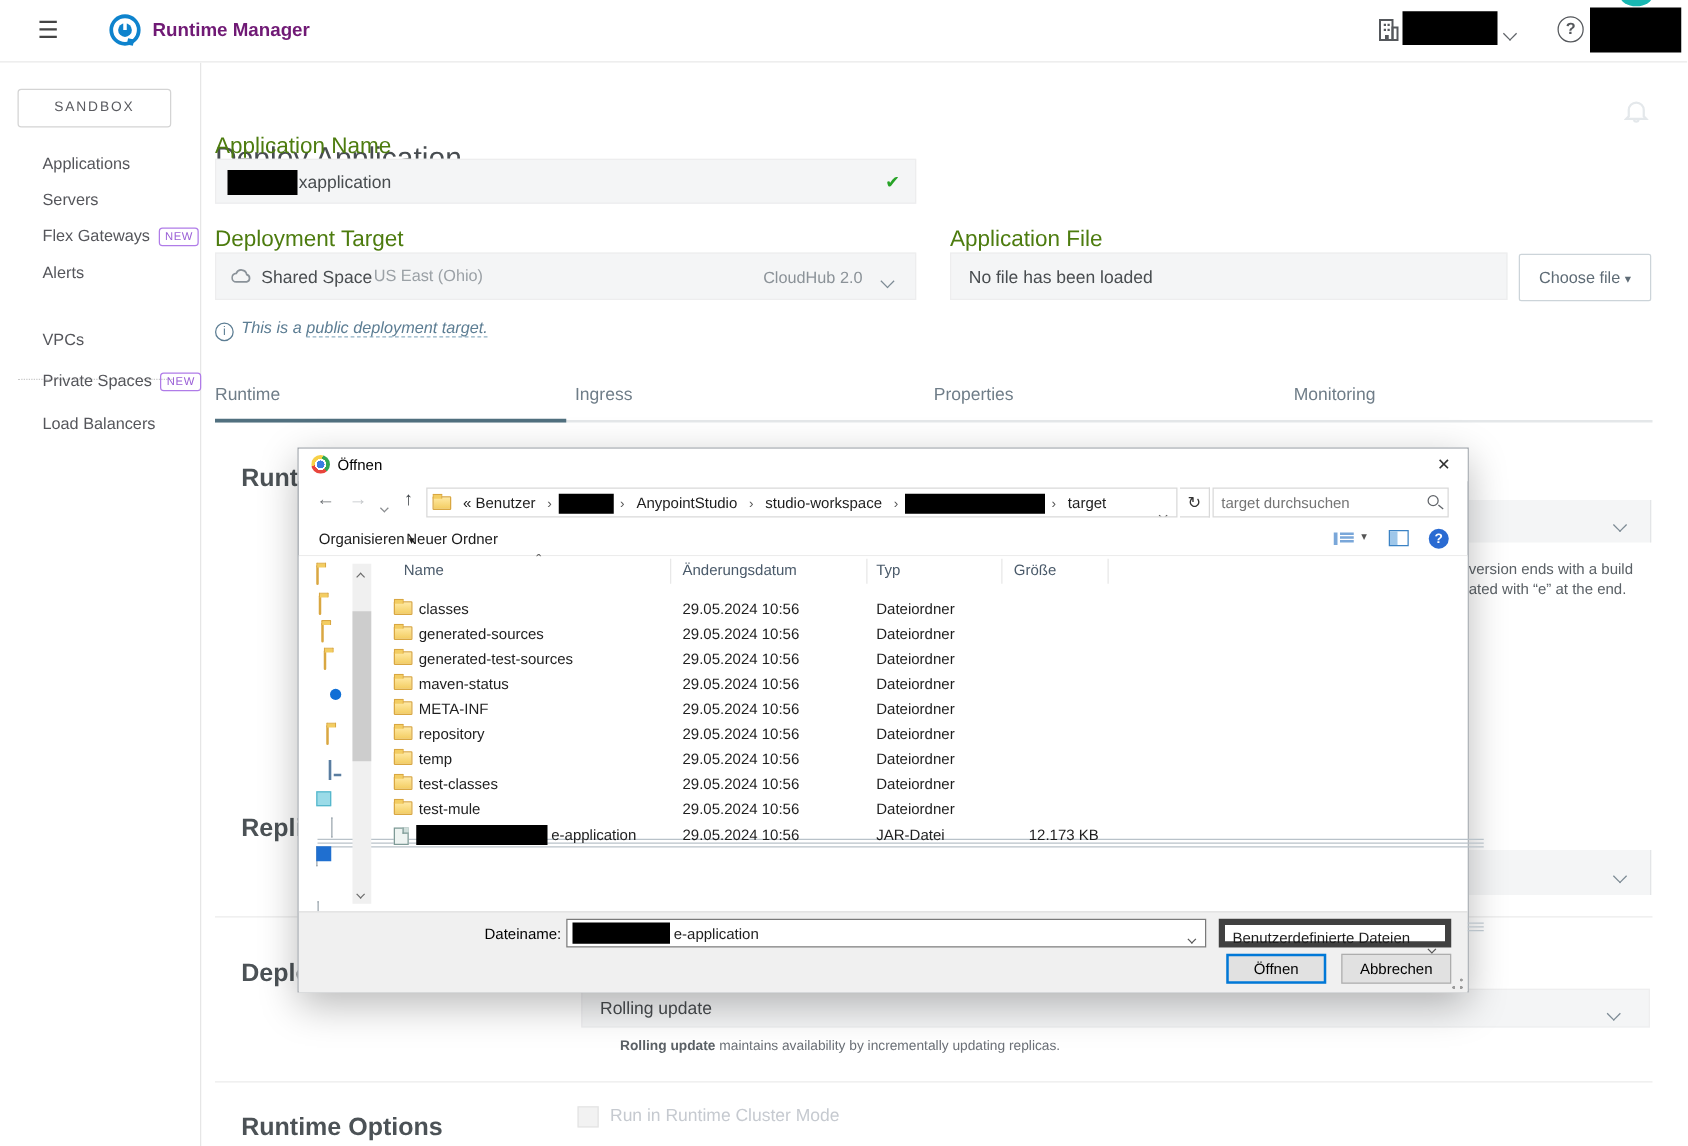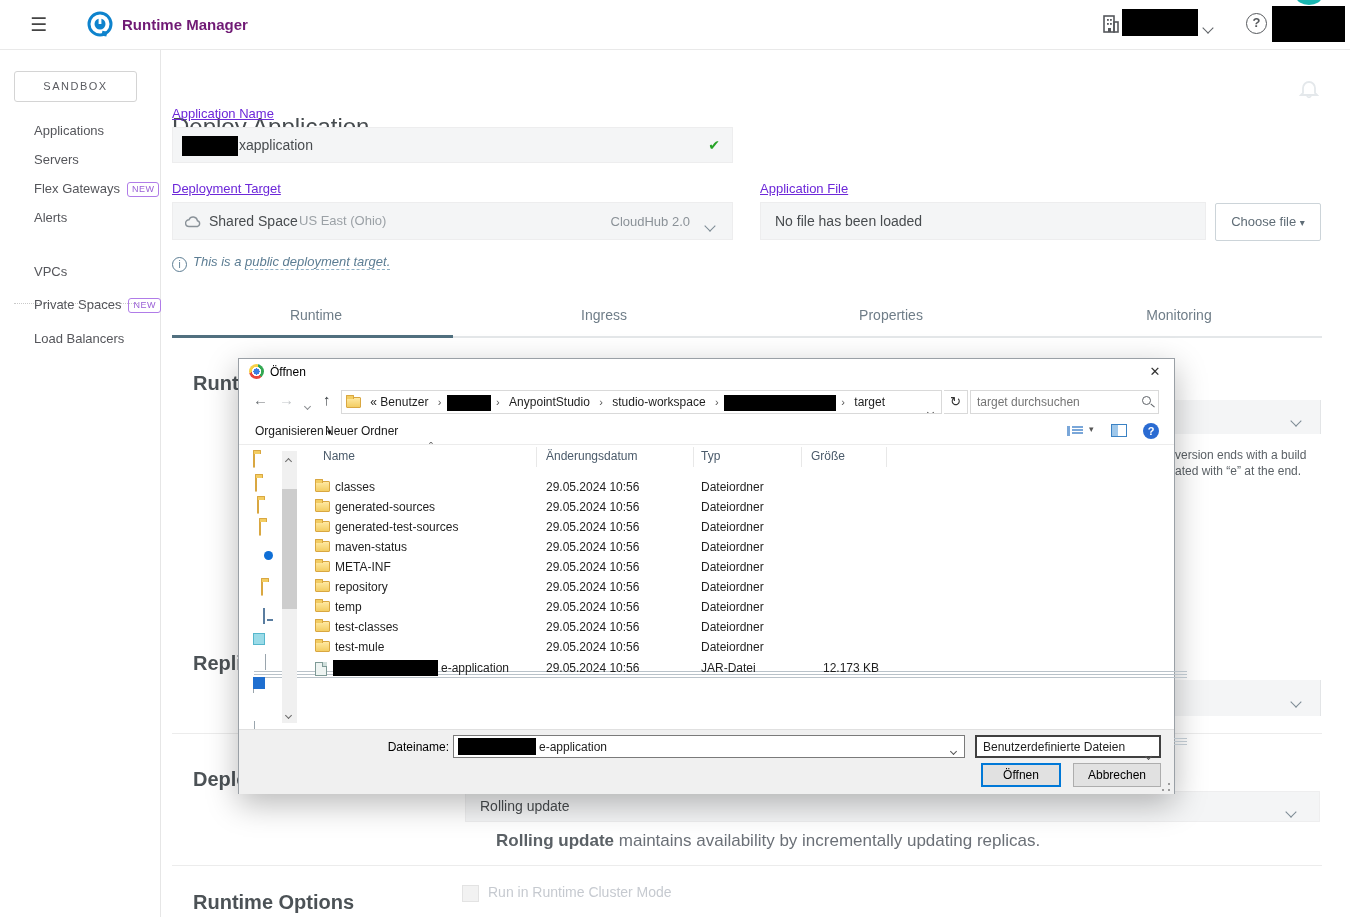--- a/index.html
+++ b/index.html
@@ -21,40 +21,40 @@
   #sidebar { position:absolute; left:0; top:50px; width:161px; height:867px; background:#fff; border-right:1px solid #e6e6e6; z-index:4; }
   .sandbox-btn { position:absolute; left:14px; top:21px; width:123px; height:31px; border:1px solid #d4d4d4; border-radius:3px; background:#fff; font-size:11px; letter-spacing:1.5px; color:#5a5b60; text-align:center; line-height:29px; cursor:pointer; }
   .side-item { position:absolute; left:34px; font-size:13px; color:#55565b; cursor:pointer; white-space:nowrap; }
   .new-badge { display:inline-block; margin-left:7px; padding:1px 4px 2px; border:1px solid #b07ce8; border-radius:3px; color:#9a5fd6; font-size:9px; letter-spacing:.5px; position:relative; top:-1px; }
   .side-divider { position:absolute; left:14px; top:253px; width:124px; border-top:1px dotted #c9c9c9; }
 
   
   #main { position:absolute; left:161px; top:50px; width:1189px; height:867px; z-index:1; }
   .h1 { position:absolute; left:11px; top:24px; font-size:24px; font-weight:500; color:#474c50;margin-top:39px; }
   .bell { position:absolute; left:1138px; top:28px; }
-  .flabel { position:absolute; font-size:13px; color:#6d28d9;text-decoration:underline; }
+  .flabel { position:absolute; font-size:18px; color:#4d7c0f; }
   .fieldgray { position:absolute; background:#f4f5f6; border:1px solid #ededee; }
   .fieldtext { font-size:14px; color:#484c4f; }
   .muted { color:#9ba1a6; }
   .greencheck { color:#27a327; font-size:14px; }
   .chev { display:inline-block; width:8px; height:8px; border-right:1.7px solid currentColor; border-bottom:1.7px solid currentColor; transform:rotate(45deg); }
   .chev-s { width:5px; height:5px; border-width:1.3px; }
   .choose-btn { position:absolute; left:1054px; top:153px; width:106px; height:38px; background:#fff; border:1px solid #ccd4d9; border-radius:2px; font-size:13px; color:#5f6c76; text-align:center; line-height:36px; cursor:pointer; }
   .note { position:absolute; left:11px; top:204px; font-size:13px; font-style:italic; color:#5c7d93; }
   .note .lnk { border-bottom:1px dashed #8fb0c4; cursor:pointer; }
   .info-i { display:inline-block; width:15px; height:15px; border:1.2px solid #5c7d93; border-radius:50%; font-style:normal; font-size:10px; text-align:center; line-height:14px; margin-right:6px; position:relative; top:2px; }
-  .tab { position:absolute; top:257px; width:288px; text-align:center; font-size:14px; color:#6f7d88; cursor:pointer; }
+  .tab { position:absolute; top:257px; width:288px; text-align:left; font-size:14px; color:#6f7d88; cursor:pointer; }
   .tabtrack { position:absolute; left:11px; top:286px; width:1150px; height:2px; background:#e4e7e9; }
   .tabactive { position:absolute; left:11px; top:285px; width:281px; height:3px; background:#51707f; }
   .secthead { position:absolute; left:32px; font-size:20px; font-weight:700; color:#4c5256; white-space:nowrap; }
   .partial-field { position:absolute; background:#f4f5f6; border-right:1px solid #e3e5e7; }
   .helpfrag { position:absolute; left:1014px; top:398px; width:175px; font-size:12px; color:#5b6166; line-height:15.5px; }
   .divider { position:absolute; left:11px; width:1150px; border-top:1px solid #ececec; }
   .roll-field { position:absolute; left:304px; top:741px; width:855px; height:31px; background:#f4f5f6; border:1px solid #eeeeef; }
-  .roll-desc { position:absolute; left:304px; top:781px; font-size:17px; color:#6b7077;padding-left:31px; }
+  .roll-desc { position:absolute; left:304px; top:781px; font-size:11px; color:#6b7077;padding-left:31px; }
   .gray-checkbox { position:absolute; left:301px; top:835px; width:17px; height:17px; background:#f2f2f2; border:1px solid #e3e3e3; }
   .gray-cb-label { position:absolute; left:327px; top:834px; font-size:14px; color:#c6cad0; }
 
   
   .cloud-o { display:inline-block; position:relative; top:3px; margin-right:8px; }
 
   
   #dialog { position:absolute; left:238px; top:358px; width:937px; height:436px; background:#fff; border:1px solid #9aa0a6; box-shadow:0 10px 30px rgba(0,0,0,.28); z-index:10; font-size:12px; color:#1e1e1e; }
   .dlg-title { position:absolute; left:0; top:0; width:100%; height:26px; background:#fff; }
   .dlg-title .t { position:absolute; left:31px; top:6px; font-size:12px; color:#000; }
@@ -104,21 +104,21 @@
   .frow .dt { position:absolute; left:245px; top:3px; }
   .frow .tp { position:absolute; left:400px; top:3px; }
   .frow .sz { position:absolute; left:500px; top:3px; width:78px; text-align:right; }
   .frow .fic { position:absolute; left:14px; top:4px; }
   .selbg { position:absolute; left:72px; top:300px; width:572px; height:21px; background:#cce8ff; border:1px solid #99d1ff; }
   .jaric { width:12px; height:14px; background:#eef4f2; border:1px solid #7e9a96; position:relative; }
   .jaric::before { content:""; position:absolute; right:-1px; top:-1px; width:4px; height:4px; background:#cfdedb; border-left:1px solid #7e9a96; border-bottom:1px solid #7e9a96; }
   .dlgfoot { position:absolute; left:0; top:370px; width:100%; height:65px; background:#f0f0f0; border-top:1px solid #e0e0e0; }
   .fn-label { position:absolute; left:100px; top:10px; width:110px; text-align:right; color:#000; }
   .fn-combo { position:absolute; left:214px; top:5px; width:512px; height:23px; background:#fff; border:1px solid #7a7a7a; }
-  .ft-combo { position:absolute; left:736px; top:5px; width:186px; height:23px; background:#fff; border:2px solid #404040; line-height:21px; cursor:pointer; }
+  .ft-combo { position:absolute; left:736px; top:5px; width:186px; height:23px; background:#fff; border:5px solid #404040; line-height:21px; cursor:pointer; }
   .win-btn { position:absolute; top:33px; height:24px; background:#e1e1e1; border:1px solid #adadad; font-size:12px; color:#000; text-align:center; line-height:22px; cursor:pointer; font-family:inherit; }
   .win-btn.default { border:2px solid #0078d7; line-height:20px; }
   .grip { position:absolute; right:3px; bottom:2px; width:10px; height:10px;
     background: radial-gradient(circle at 8px 2px, #9b9b9b 1px, transparent 1.4px),
                 radial-gradient(circle at 8px 8px, #9b9b9b 1px, transparent 1.4px),
                 radial-gradient(circle at 2px 8px, #9b9b9b 1px, transparent 1.4px); }
 </style>
 </head>
 <body>
 

